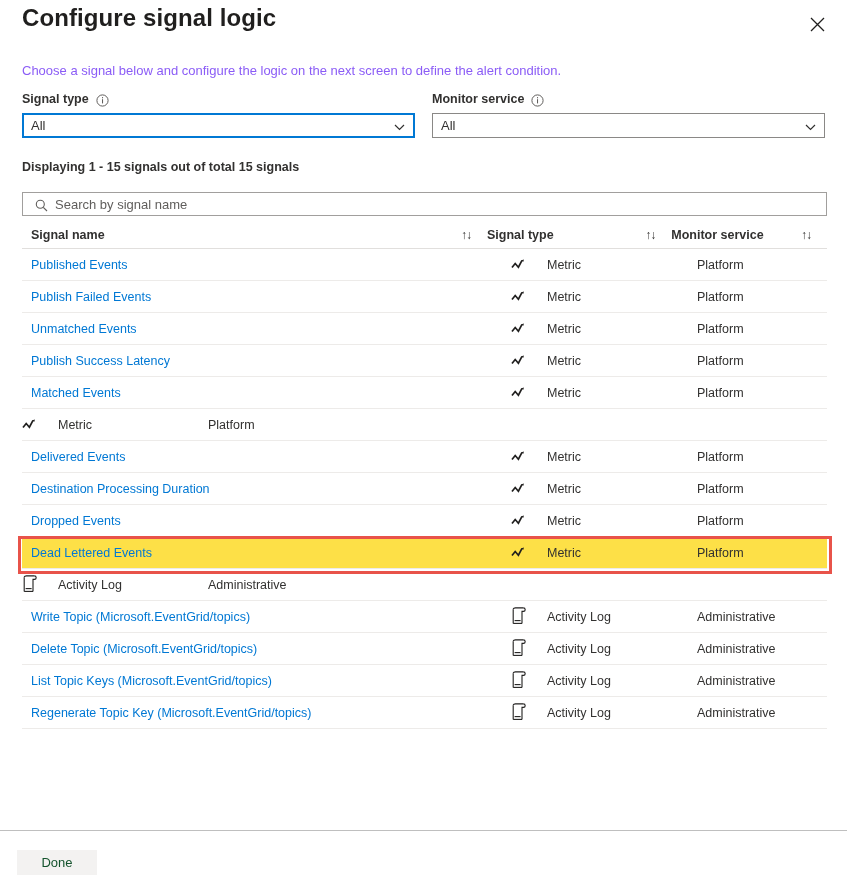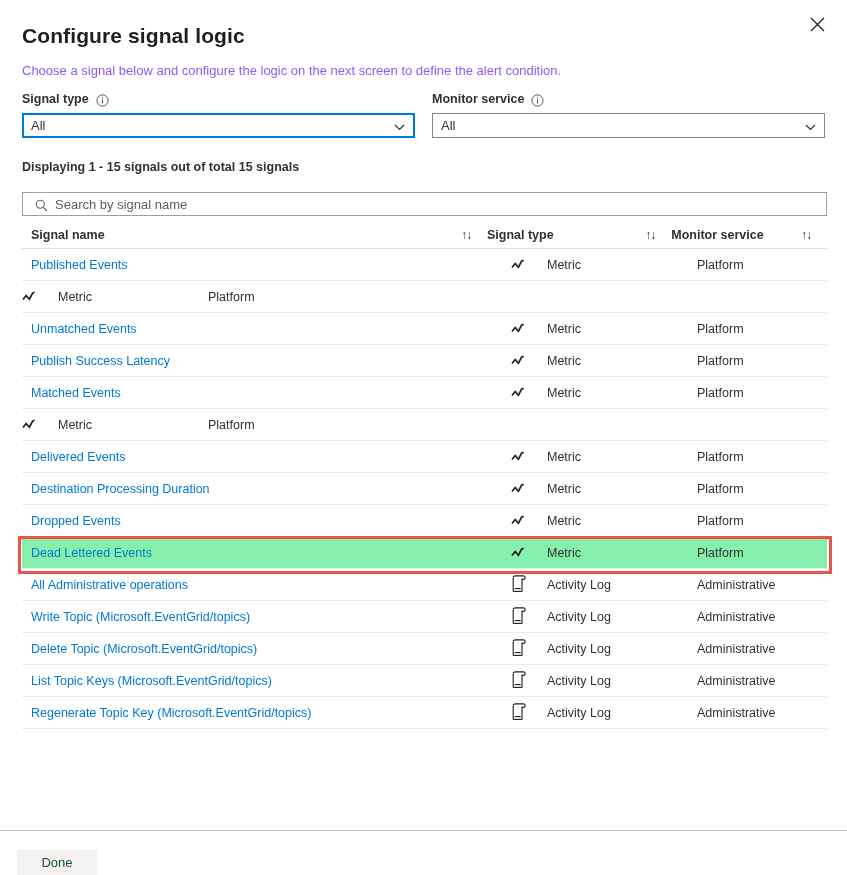--- a/index.html
+++ b/index.html
@@ -19,22 +19,22 @@
 
   
   .blade-header {
     position: absolute;
     top: 0; left: 0; right: 0;
     height: 52px;
   }
   .blade-title {
     position: absolute;
     left: 22px;
-    top: 24px;
-    font-size: 21px;
+    top: 4px;
+    font-size: 24px;
     font-weight: 600;
     color: #201f1e;
     letter-spacing: .1px;
     white-space: nowrap;
   }
   .close-button {
     position: absolute;
     right: 14px;
     top: 8px;
     width: 32px;
@@ -193,21 +193,21 @@
   .sort-glyph { font-size: 12px; color: #323130; line-height: 1; letter-spacing: -1px; }
 
   .table-row {
     display: flex;
     align-items: center;
     height: 32px;
     border-bottom: 1px solid #edebe9;
     cursor: pointer;
     position: relative;
   }
-  .table-row.selected { background: #86efac; }
+  .table-row.selected { background: #fde047; }
   .cell-name {
     width: 489px;
     padding-left: 9px;
     font-size: 12.5px;
     color: #0078d4;
     white-space: nowrap;
     overflow: hidden;
     text-overflow: ellipsis;
   }
   .cell-icon {
@@ -364,20 +364,21 @@
         <div class="cell-icon">
           <svg width="17" height="13" viewBox="0 0 17 13" aria-hidden="true">
             <path d="M1 9.5 L4.2 5.5 L7.4 9.2 L11 2.4" stroke="#201f1e" stroke-width="1.7" fill="none" stroke-linejoin="miter"></path>
             <path d="M10.4 2.2 L13 1.4 L12.2 4" fill="#201f1e"></path>
           </svg>
         </div>
         <div class="cell-type">Metric</div>
         <div class="cell-service">Platform</div>
       </div>
       <div class="table-row">
+        <div class="cell-name">Publish Failed Events</div>
         <div class="cell-icon">
           <svg width="17" height="13" viewBox="0 0 17 13" aria-hidden="true">
             <path d="M1 9.5 L4.2 5.5 L7.4 9.2 L11 2.4" stroke="#201f1e" stroke-width="1.7" fill="none" stroke-linejoin="miter"></path>
             <path d="M10.4 2.2 L13 1.4 L12.2 4" fill="#201f1e"></path>
           </svg>
         </div>
         <div class="cell-type">Metric</div>
         <div class="cell-service">Platform</div>
       </div>
       <div class="table-row">
@@ -461,21 +462,20 @@
         <div class="cell-icon">
           <svg width="17" height="13" viewBox="0 0 17 13" aria-hidden="true">
             <path d="M1 9.5 L4.2 5.5 L7.4 9.2 L11 2.4" stroke="#201f1e" stroke-width="1.7" fill="none" stroke-linejoin="miter"></path>
             <path d="M10.4 2.2 L13 1.4 L12.2 4" fill="#201f1e"></path>
           </svg>
         </div>
         <div class="cell-type">Metric</div>
         <div class="cell-service">Platform</div>
       </div>
       <div class="table-row">
-        <div class="cell-name">All Administrative operations</div>
         <div class="cell-icon">
           <svg width="17" height="19" viewBox="0 0 17 19" aria-hidden="true">
             <path d="M2.2 2.6 L2.2 16.4" stroke="#201f1e" stroke-width="1.1" fill="none"></path>
             <path d="M2.2 2.6 C2.2 1.2 3.4 0.9 4.4 0.9 L12.2 0.9" stroke="#201f1e" stroke-width="1.1" fill="none"></path>
             <path d="M12.2 0.9 C13.4 0.9 14.2 1.6 14.2 2.7 C14.2 3.8 13.4 4.4 12.3 4.4 L11 4.4 L11 16.4" stroke="#201f1e" stroke-width="1.1" fill="none"></path>
             <path d="M2.2 16.4 L11 16.4" stroke="#201f1e" stroke-width="1.1" fill="none"></path>
             <path d="M3.6 13.6 L9.6 13.6" stroke="#201f1e" stroke-width="1.1" fill="none"></path>
           </svg>
         </div>
         <div class="cell-type">Activity Log</div>

